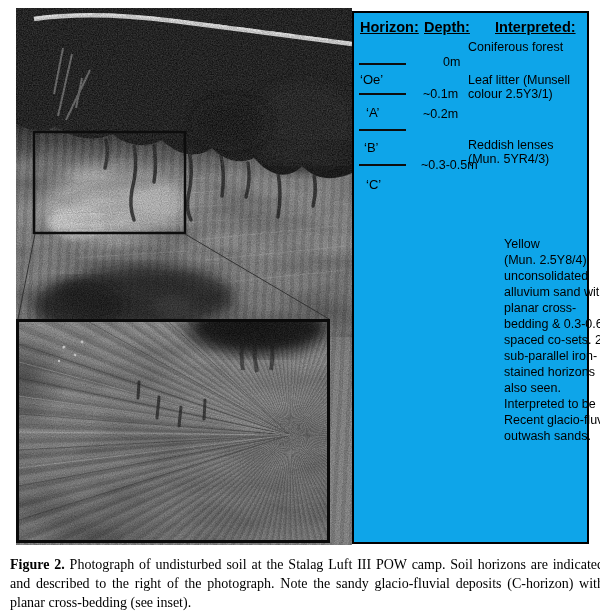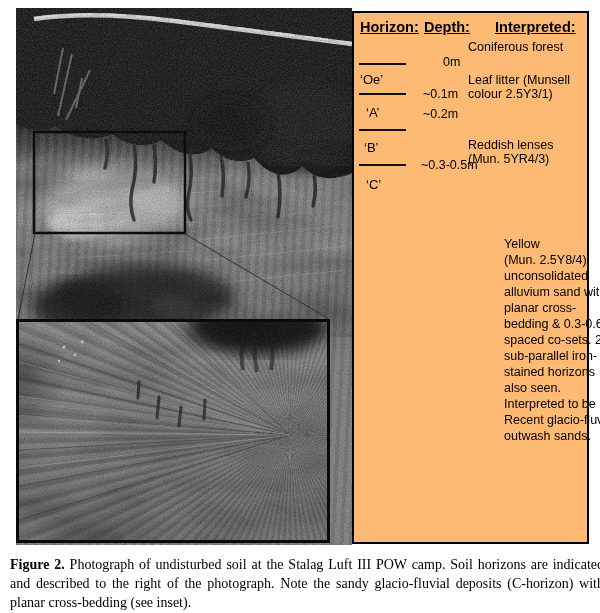--- a/index.html
+++ b/index.html
@@ -32,21 +32,21 @@
       radial-gradient(60px 70px at 2% 25%, rgba(45,45,45,0.55), rgba(45,45,45,0) 72%),
       radial-gradient(110px 45px at 30% 98%, rgba(60,60,60,0.45), rgba(60,60,60,0) 70%),
       repeating-conic-gradient(from 168deg at 88% 52%, #9a9a9a 0deg 0.9deg, #7c7c7c 1.4deg 2.1deg, #8e8e8e 2.6deg 3.3deg),
       #8a8a8a;
   }
   .inset .inset-art{position:absolute;left:0;top:0;width:100%;height:100%;}
 
   
   .panel{
     position:absolute;left:352px;top:11px;width:237px;height:533px;
-    border:2px solid #000;box-sizing:border-box;background:#fdba74;
+    border:2px solid #000;box-sizing:border-box;background:#0ea5e9;
   }
   .hdr{position:absolute;top:6px;font-weight:bold;font-size:14.5px;text-decoration:underline;white-space:nowrap;}
   .sep{position:absolute;left:5px;width:47px;height:2px;background:#0d0d0d;}
   .hz{position:absolute;font-size:13px;white-space:nowrap;}
   .dp{position:absolute;font-size:12.5px;white-space:nowrap;}
   .desc{position:absolute;left:114px;width:118px;font-size:12.5px;line-height:14px;white-space:pre-line;}
   .desc.long{line-height:16px;margin-left:36px;}
 
   
   .caption{

